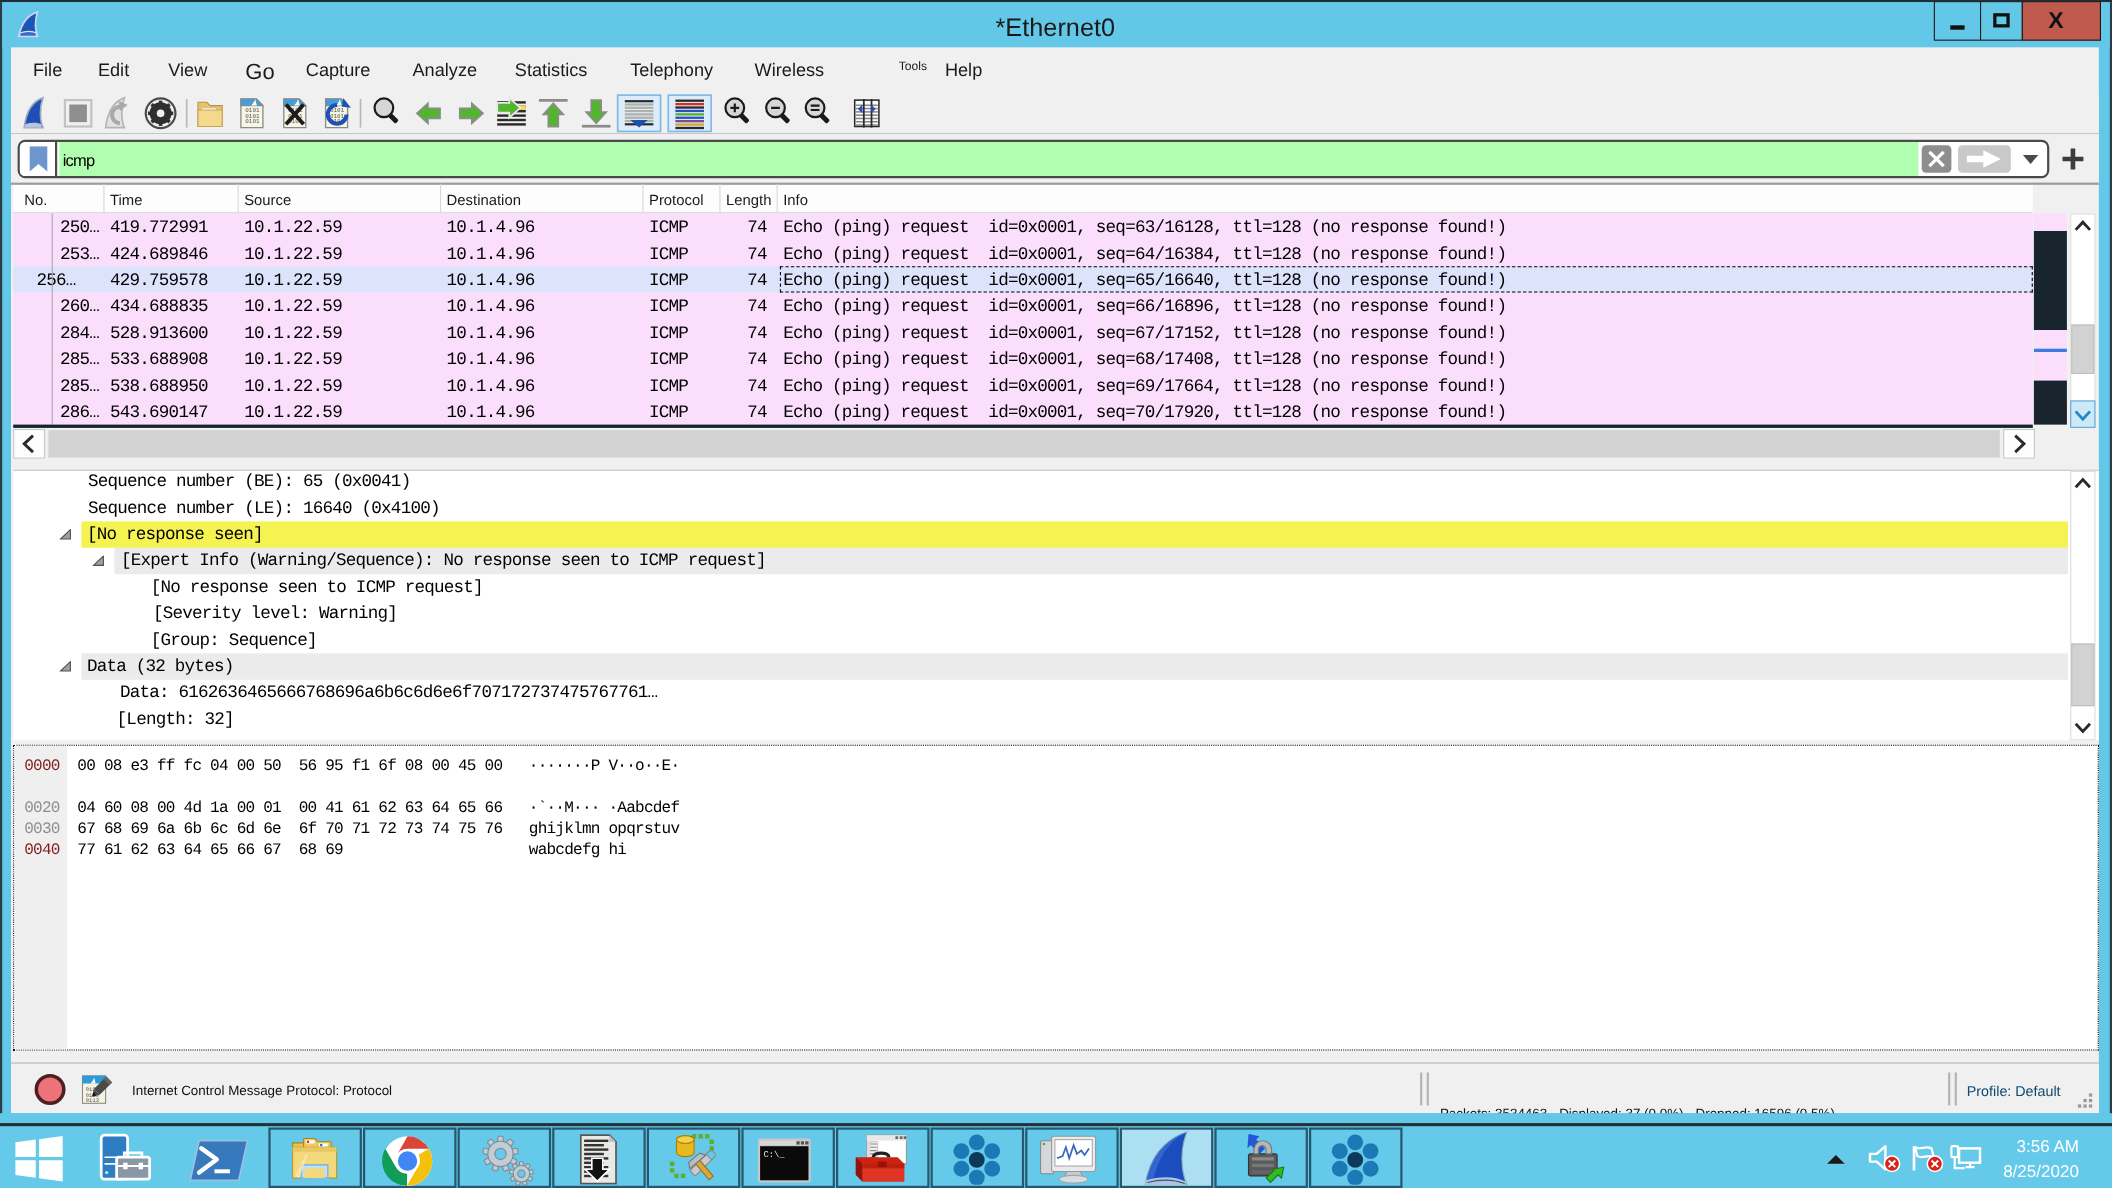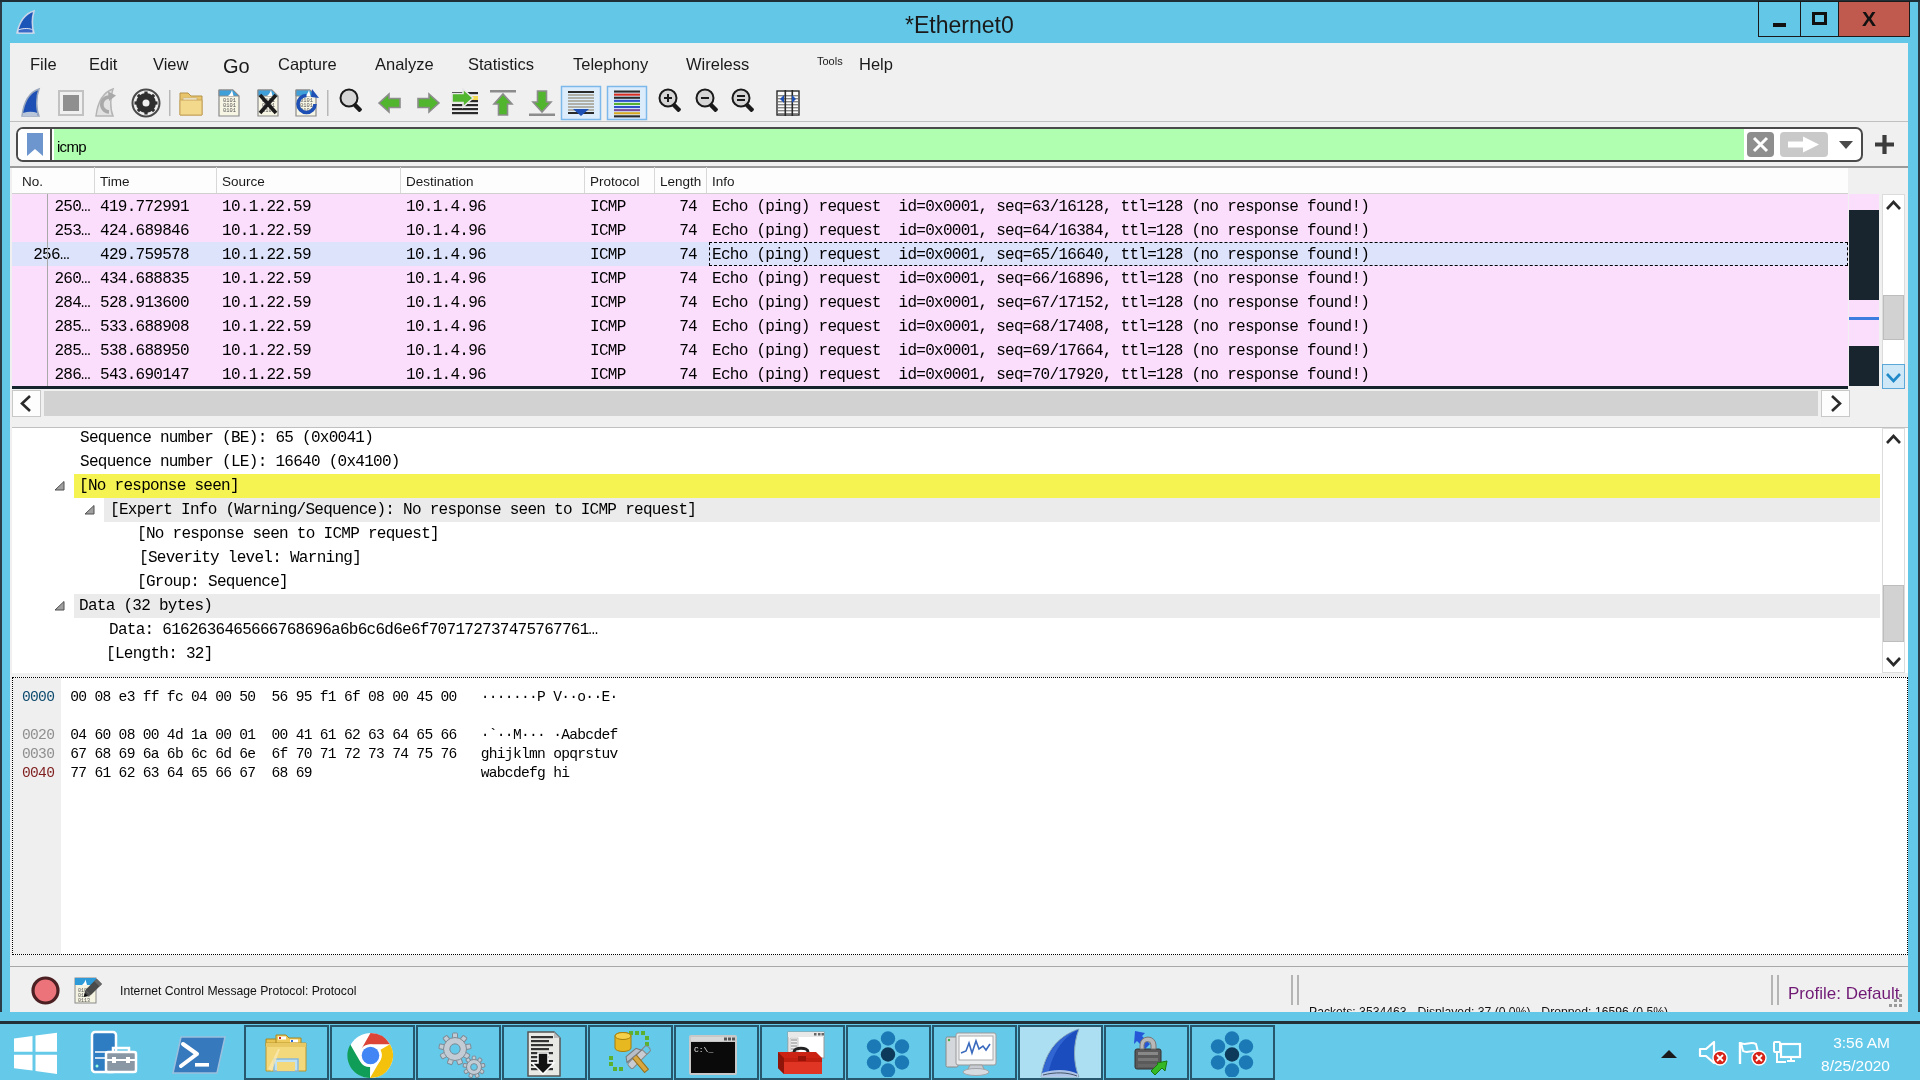--- a/index.html
+++ b/index.html
@@ -312,21 +312,21 @@
 <div class="abs" style="left:1882px;top:428px;width:23px;height:245px;background:#fff;border:1px solid #dcdcdc"></div>
 <svg class="abs" style="left:1882px;top:430px" width="23" height="20">
       <path d="M5 13 l6.5 -7 6.5 7" stroke="#2a2a2a" stroke-width="2.6" fill="none"></path>
     </svg>
 <div class="abs" style="left:1883px;top:585px;width:21px;height:57px;background:#d2d2d2;border:1px solid #bdbdbd"></div>
 <svg class="abs" style="left:1882px;top:651px" width="23" height="20">
       <path d="M5 7 l6.5 7 6.5 -7" stroke="#2a2a2a" stroke-width="2.6" fill="none"></path>
     </svg>
 <div class="abs" style="left:12px;top:677px;width:1896px;height:278px;background:#fff;border:1px dotted #000"></div>
 <div class="abs" style="left:13px;top:678px;width:48px;height:276px;background:#efefef"></div>
-<div class="abs hexmono" style="left:22px;top:689px"><span style="color:#0c4a6e">0000</span>  00 08 e3 ff fc 04 00 50  56 95 f1 6f 08 00 45 00   ·······P V··o··E·</div>
+<div class="abs hexmono" style="left:22px;top:689px"><span style="color:#7f1d1d">0000</span>  00 08 e3 ff fc 04 00 50  56 95 f1 6f 08 00 45 00   ·······P V··o··E·</div>
 <div class="abs hexmono" style="left:22px;top:727px"><span style="color:#8e8e8e">0020</span>  04 60 08 00 4d 1a 00 01  00 41 61 62 63 64 65 66   ·`··M··· ·Aabcdef</div>
 <div class="abs hexmono" style="left:22px;top:746px"><span style="color:#8e8e8e">0030</span>  67 68 69 6a 6b 6c 6d 6e  6f 70 71 72 73 74 75 76   ghijklmn opqrstuv</div>
 <div class="abs hexmono" style="left:22px;top:765px"><span style="color:#7f1d1d">0040</span>  77 61 62 63 64 65 66 67  68 69                     wabcdefg hi</div>
 <div class="abs" style="left:10px;top:966px;width:1898px;height:1px;background:#a8a8a8"></div>
 <div class="abs" style="left:10px;top:967px;width:1898px;height:45px;background:#f0f0f0"></div>
 <svg class="abs" style="left:31px;top:976px" width="29" height="29">
       <circle cx="14.5" cy="14.5" r="12.5" fill="#ec7379" stroke="#4c2023" stroke-width="3.2"></circle>
     </svg>
 <svg class="abs" style="left:74px;top:976px" width="28" height="28" viewBox="0 0 28 28">
 <rect x="1" y="2" width="21" height="25" fill="#f5f3e2" stroke="#8a8a8a" stroke-width="1"></rect>
@@ -341,21 +341,21 @@
         <path d="M14.8 20.5 h4 l-2 3.4 Z" fill="#111"></path>
         <rect x="13" y="2" width="7.5" height="3.5" fill="#666"></rect>
       </g>
 </svg>
 <div class="abs sans" style="left:120px;top:984px;font-size:12.2px;color:#111">Internet Control Message Protocol: Protocol</div>
 <div class="abs" style="left:1291px;top:975px;width:1.5px;height:30px;background:#b4b4b4"></div>
 <div class="abs" style="left:1297px;top:975px;width:1.5px;height:30px;background:#b4b4b4"></div>
 <div class="abs sans" style="left:1309px;top:1005px;font-size:12.2px;color:#111">Packets: 3534463 · Displayed: 37 (0.0%) · Dropped: 16596 (0.5%)</div>
 <div class="abs" style="left:1771px;top:975px;width:1.5px;height:30px;background:#b4b4b4"></div>
 <div class="abs" style="left:1777px;top:975px;width:1.5px;height:30px;background:#b4b4b4"></div>
-<div class="abs sans" style="left:1788px;top:984px;font-size:17px;color:#701a75">Profile: Default</div>
+<div class="abs sans" style="left:1788px;top:984px;font-size:13px;color:#0c4a6e">Profile: Default</div>
 <div class="abs" style="left:1899px;top:1004px;width:2.5px;height:2.5px;background:#9a9a9a"></div>
 <div class="abs" style="left:1894px;top:1004px;width:2.5px;height:2.5px;background:#9a9a9a"></div>
 <div class="abs" style="left:1899px;top:999px;width:2.5px;height:2.5px;background:#9a9a9a"></div>
 <div class="abs" style="left:1889px;top:1004px;width:2.5px;height:2.5px;background:#9a9a9a"></div>
 <div class="abs" style="left:1894px;top:999px;width:2.5px;height:2.5px;background:#9a9a9a"></div>
 <div class="abs" style="left:1899px;top:994px;width:2.5px;height:2.5px;background:#9a9a9a"></div>
 <div class="abs" style="left:0;top:1012px;width:1920px;height:9px;background:#63c8e8"></div>
 <div class="abs" style="left:0;top:1021px;width:1920px;height:3px;background:#223038"></div>
 <div class="abs" style="left:0;top:1024px;width:1920px;height:56px;background:#65c9e9"></div>
 <svg class="abs" style="left:13px;top:1031px" width="45" height="45" viewBox="0 0 45 45">

